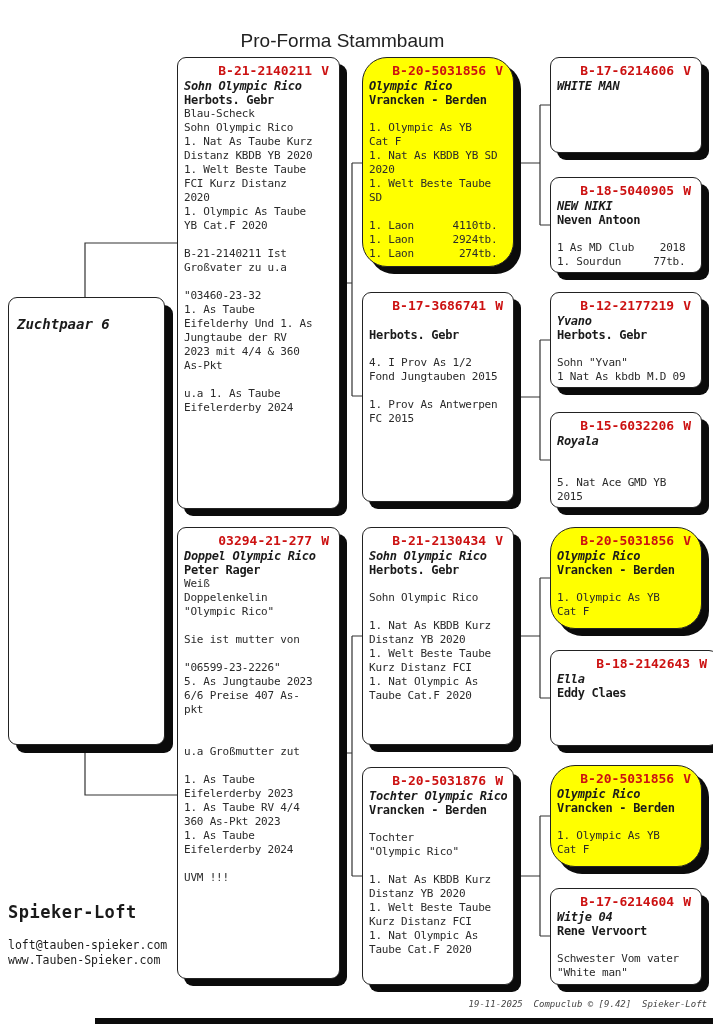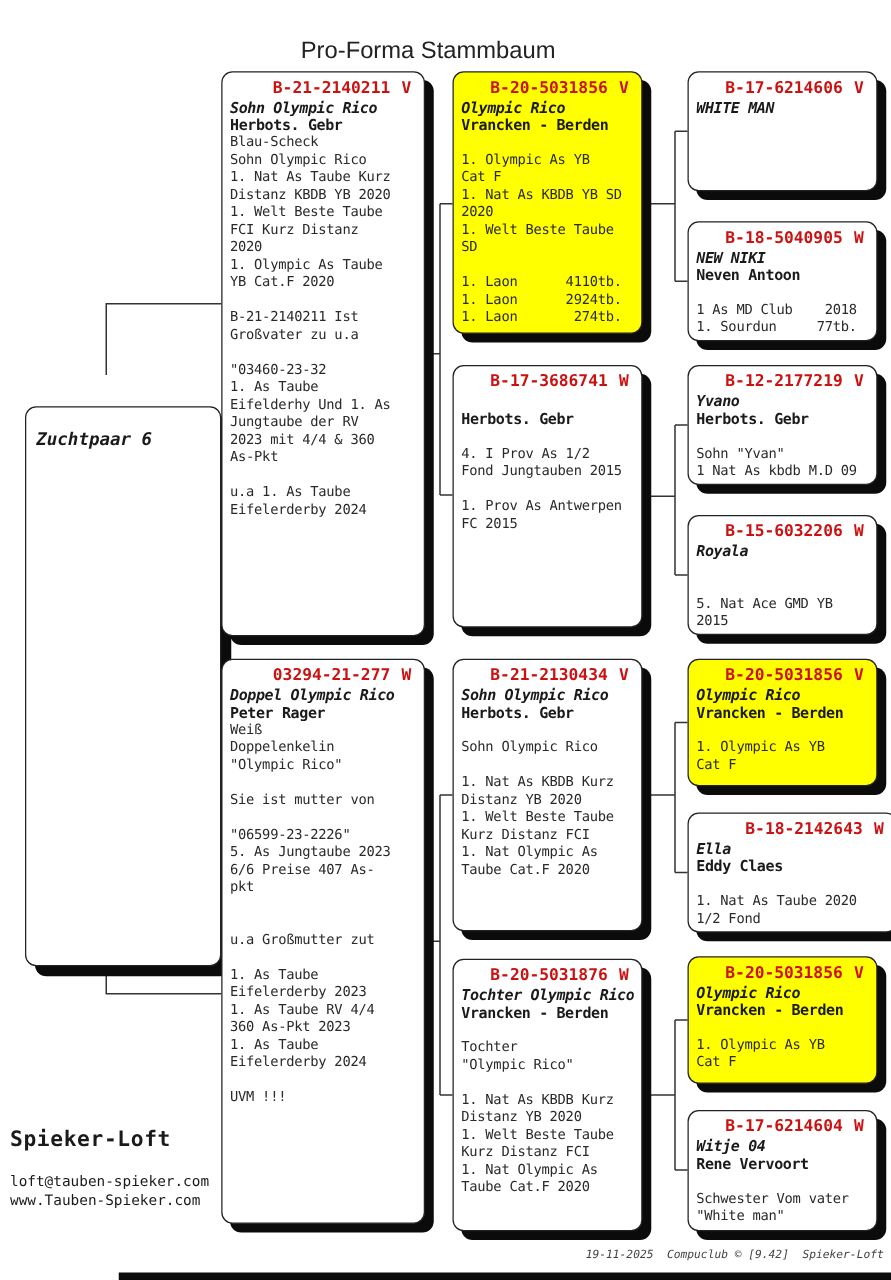--- a/index.html
+++ b/index.html
@@ -10,21 +10,21 @@
   .title{
     position:absolute;top:6px;left:0;width:685px;text-align:center;
     font-family:"Liberation Sans", sans-serif;font-size:19px;color:#222;margin-top:24px;
   }
   svg.connectors{position:absolute;left:0;top:0;z-index:0;}
   .pbox{
     position:absolute;z-index:1;background:#ffffff;border:1.5px solid #222;
     border-radius:9px;box-shadow:7px 7px 0 #0b0b0b;box-sizing:border-box;
     padding:5px 6px 4px 6px;
   }
-  .pbox.yellow{background:#ffff00;}
+  .pbox.yellow{background:#ffff00;border-radius:25px;}
   .ring{
     text-align:right;font-weight:bold;font-size:13px;line-height:16px;
     color:#cc1111;padding-right:4px;white-space:nowrap;
   }
   .ring .sex{margin-left:9px;}
   .pname{
     font-style:italic;font-weight:bold;font-size:12px;line-height:14px;
     min-height:14px;letter-spacing:-0.3px;white-space:nowrap;overflow:hidden;
   }
   .breeder{
@@ -60,21 +60,21 @@
     <path d="M85,748 L85,795 L177,795"></path>
     <path d="M341,283 H352 M352,163 V396 M352,163 H362 M352,396 H362"></path>
     <path d="M341,753 H352 M352,636 V876 M352,636 H362 M352,876 H362"></path>
     <path d="M514,163 H540 M540,105 V225 M540,105 H550 M540,225 H550"></path>
     <path d="M514,397 H540 M540,340 V460 M540,340 H550 M540,460 H550"></path>
     <path d="M514,636 H540 M540,578 V698 M540,578 H550 M540,698 H550"></path>
     <path d="M514,876 H540 M540,816 V936 M540,816 H550 M540,936 H550"></path>
   </g>
 </svg>
 
-<div class="rootbox" style="left:20px;top:297px;width:157px;height:448px;margin-top:28px;">
+<div class="rootbox" style="left:8px;top:297px;width:157px;height:448px;">
   <div class="rootlabel">Zuchtpaar 6</div>
 </div>
 
 <div class="pbox" style="left:177px;top:57px;width:163px;height:452px;">
   <div class="ring"><span>B-21-2140211</span><span class="sex">V</span></div>
   <div class="pname">Sohn Olympic Rico</div>
   <div class="breeder">Herbots. Gebr</div>
   <div class="details">Blau-Scheck
 Sohn Olympic Rico
 1. Nat As Taube Kurz
@@ -226,23 +226,20 @@
   <div class="breeder">Vrancken - Berden</div>
   <div class="details">
 1. Olympic As YB
 Cat F</div>
 </div>
 
 <div class="pbox" style="left:550px;top:650px;width:168px;height:96px;">
   <div class="ring"><span>B-18-2142643</span><span class="sex">W</span></div>
   <div class="pname">Ella</div>
   <div class="breeder">Eddy Claes</div>
-  <div class="details">
-1. Nat As Taube 2020
-1/2 Fond</div>
 </div>
 
 <div class="pbox yellow" style="left:550px;top:765px;width:152px;height:102px;">
   <div class="ring"><span>B-20-5031856</span><span class="sex">V</span></div>
   <div class="pname">Olympic Rico</div>
   <div class="breeder">Vrancken - Berden</div>
   <div class="details">
 1. Olympic As YB
 Cat F</div>
 </div>

